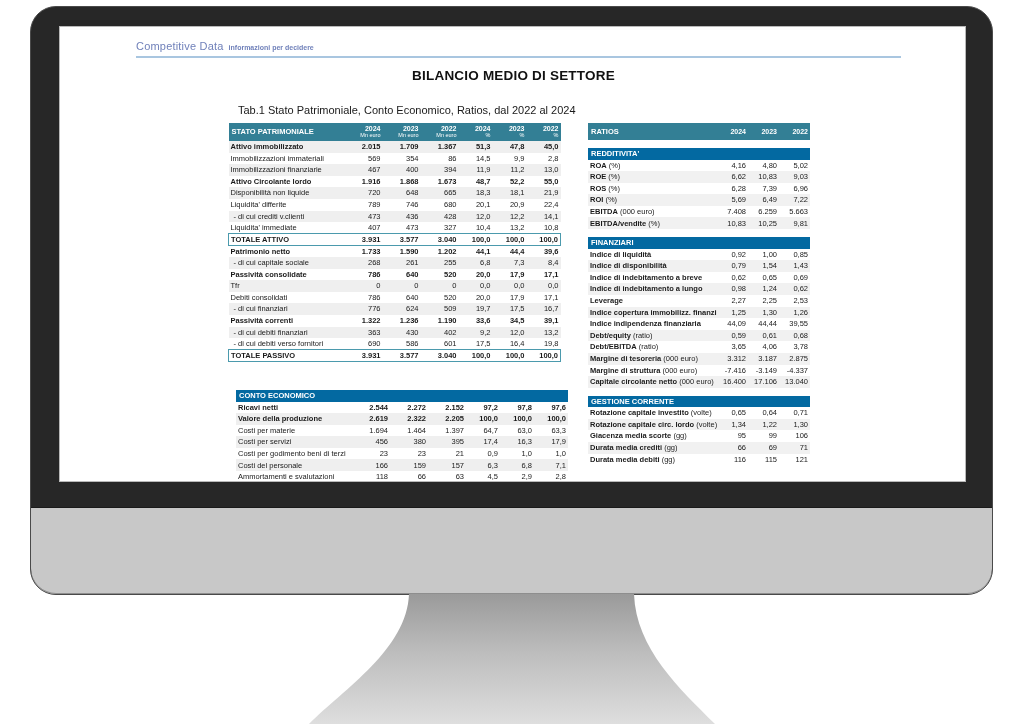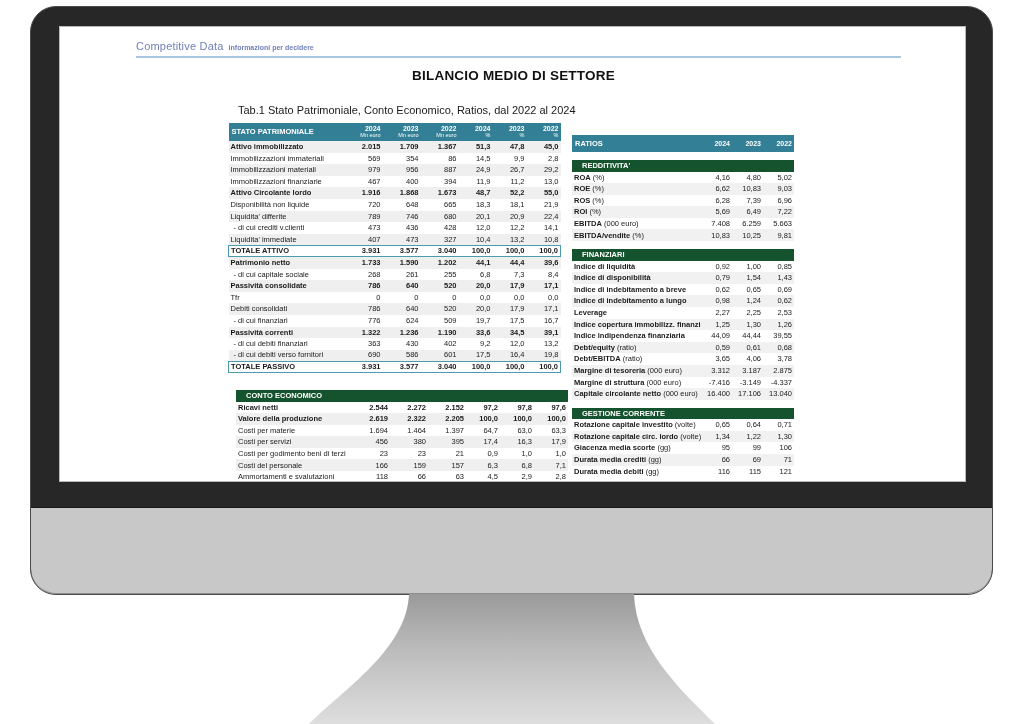--- a/index.html
+++ b/index.html
@@ -50,25 +50,25 @@
   .sp-block { position:absolute; left:168px; top:96px; width:332px; }
   .ce-block { position:absolute; left:176px; top:363px; width:332px; }
   .fin-head th { background:#337f95; color:#fff; height:18px; text-align:right;
     padding:1px 2px 1px 2px; }
   .fin-head th.t { text-align:left; font-size:7.5px; font-weight:bold; padding-left:3px; }
   .fin-head .yr { display:block; font-size:7px; font-weight:bold; }
   .fin-head .un { display:block; font-size:5.5px; font-weight:normal; margin-top:1px; }
   #sp-table tbody tr:nth-child(odd)  td { background:#efefef; }
   #ce-table tbody tr:nth-child(even) td { background:#efefef; }
 
-  .band { background:#14532d; color:#fff; font-weight:bold; font-size:7.5px;
-    height:11.5px; line-height:11.5px; padding-left:10px; width:100%; }
+  .band { background:#0369a1; color:#fff; font-weight:bold; font-size:7.5px;
+    height:11.5px; line-height:11.5px; padding-left:3px; width:100%; }
 
   
-  .ratios-block { position:absolute; left:512px; top:96px; width:222px;margin-top:12px; }
+  .ratios-block { position:absolute; left:528px; top:96px; width:222px; }
   #ratios-head th { background:#337f95; color:#fff; height:17px; font-size:7px;
     font-weight:bold; text-align:right; padding:0 2px; }
   #ratios-head th.t { text-align:left; font-size:7.5px; padding-left:3px; }
   .ratio-section { margin-top:8px; }
   .ratio-section table { width:100%; }
   .ratio-section tbody tr:nth-child(even) td { background:#f1f1f1; }
   .ratio-section td.lbl { font-weight:bold; }
   .ratio-section td.lbl .sfx { font-weight:normal; }
 </style>
 </head>
@@ -138,29 +138,20 @@
             <tr>
               <td>Immobilizzazioni immateriali</td>
               <td class="num">569</td>
               <td class="num">354</td>
               <td class="num">86</td>
               <td class="num">14,5</td>
               <td class="num">9,9</td>
               <td class="num">2,8</td>
             </tr>
             <tr>
-              <td>Immobilizzazioni materiali</td>
-              <td class="num">979</td>
-              <td class="num">956</td>
-              <td class="num">887</td>
-              <td class="num">24,9</td>
-              <td class="num">26,7</td>
-              <td class="num">29,2</td>
-            </tr>
-            <tr>
               <td>Immobilizzazioni finanziarie</td>
               <td class="num">467</td>
               <td class="num">400</td>
               <td class="num">394</td>
               <td class="num">11,9</td>
               <td class="num">11,2</td>
               <td class="num">13,0</td>
             </tr>
             <tr class="bold">
               <td>Attivo Circolante  lordo</td>

